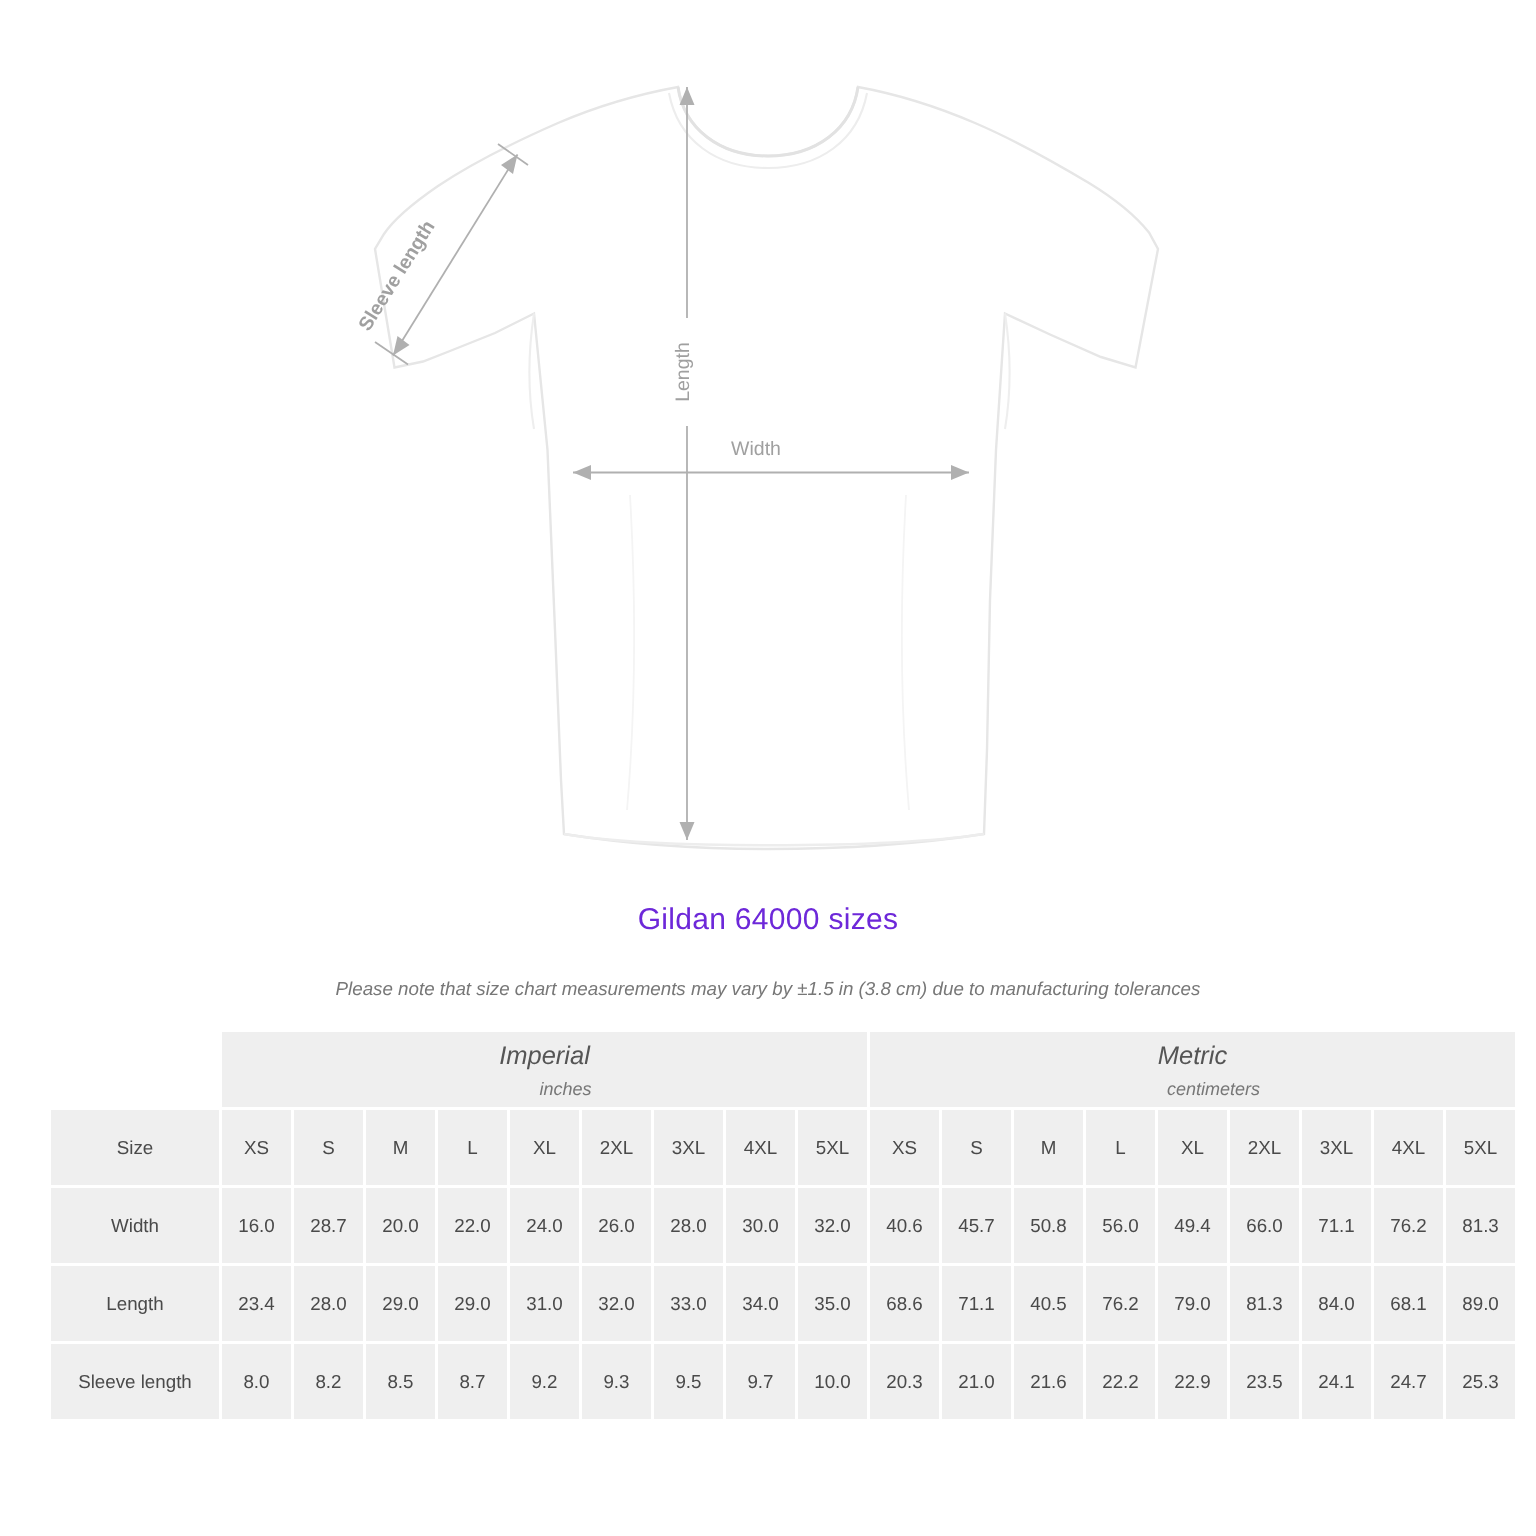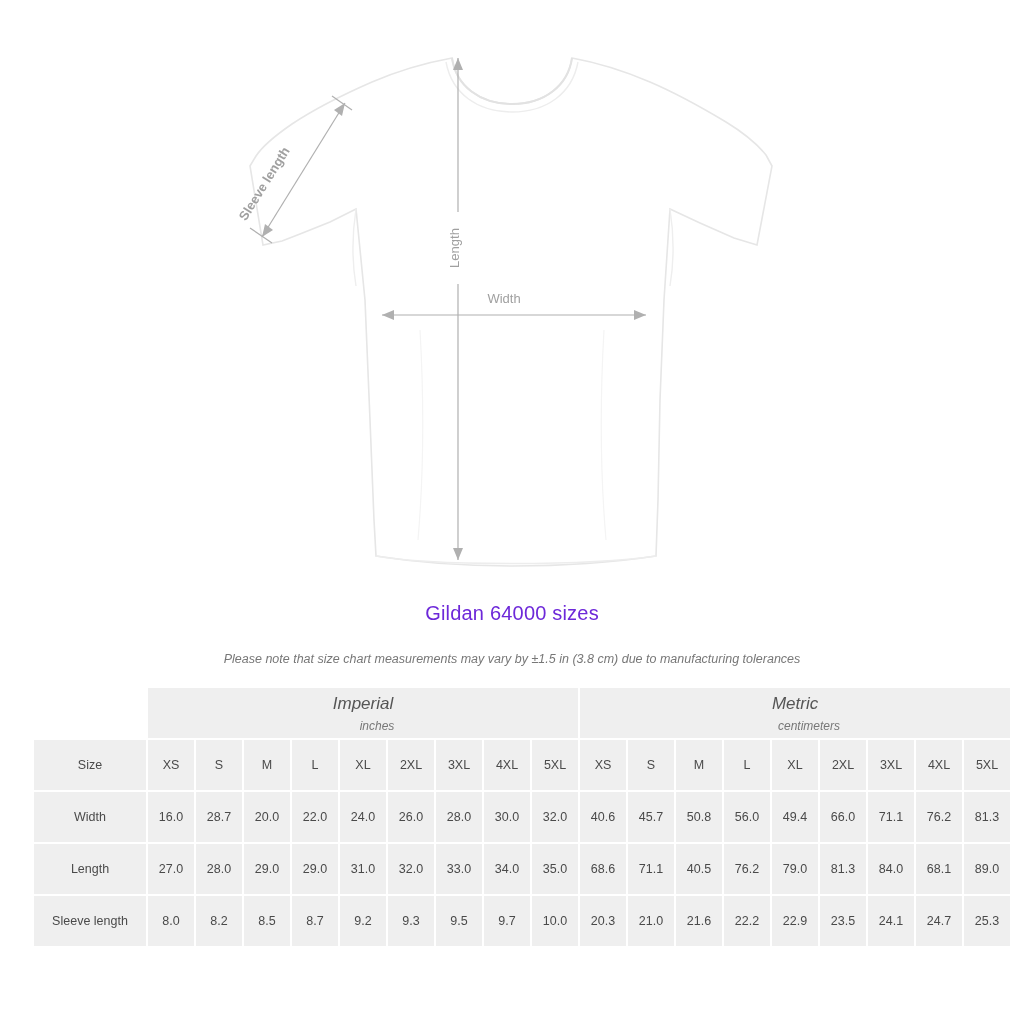--- a/index.html
+++ b/index.html
@@ -267,21 +267,21 @@
           <td>56.0</td>
           <td>49.4</td>
           <td>66.0</td>
           <td>71.1</td>
           <td>76.2</td>
           <td>81.3</td>
         </tr>
 
         <tr>
           <td class="row-label">Length</td>
-          <td>27.0</td>
+          <td>23.4</td>
           <td>28.0</td>
           <td>29.0</td>
           <td>29.0</td>
           <td>31.0</td>
           <td>32.0</td>
           <td>33.0</td>
           <td>34.0</td>
           <td>35.0</td>
           <td>68.6</td>
           <td>71.1</td>

